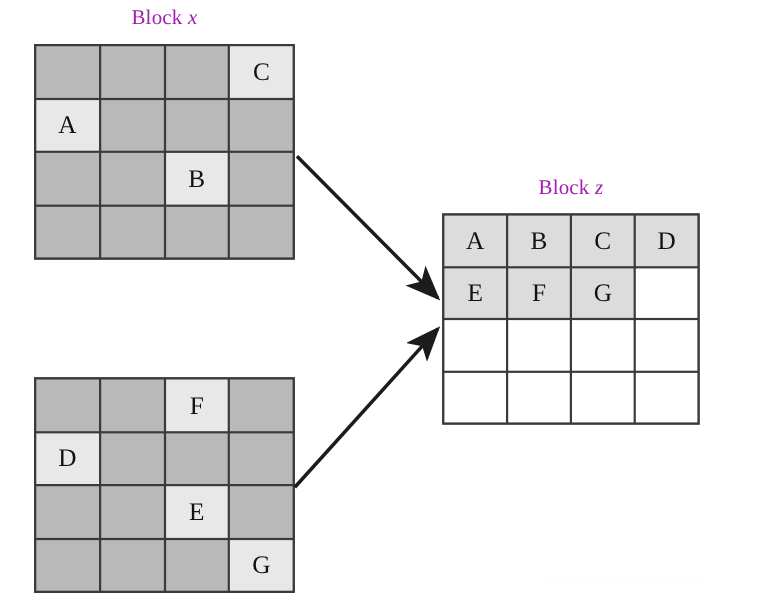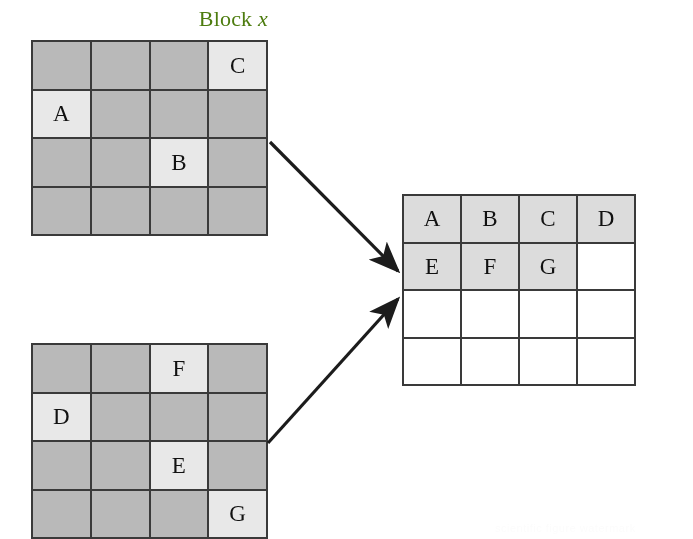--- a/index.html
+++ b/index.html
@@ -11,24 +11,24 @@
     position: relative;
     width: 693px;
     height: 539px;
     background: #ffffff;
     overflow: hidden;
     font-family: "Liberation Serif", "DejaVu Serif", serif;
   }
 
   .block-title {
     position: absolute;
-    font-size: 22px;
-    color: #4d7c0f;
+    font-size: 19px;
+    color: #a21caf;
     white-space: nowrap;
-    text-align: right;
+    text-align: center;
     letter-spacing: 0.2px;
   }
   .block-title .var {
     font-style: italic;
   }
 
   .grid {
     position: absolute;
     display: grid;
     box-sizing: border-box;
@@ -126,20 +126,23 @@
       </div>
       <div class="cell fill-gray"></div>
       <div class="cell fill-gray"></div>
       <div class="cell fill-gray"></div>
       <div class="cell fill-gray"></div>
       <div class="cell fill-light">
         <span>G</span>
       </div>
     </div>
 
+  <div class="block-title" style="left:402px; top:160px; width:234px;">
+    <span>Block </span><span class="var">z</span>
+  </div>
 
   <div class="grid" id="grid-z" style="left:402px; top:194px; width:234px; height:192px;
               grid-template-columns:repeat(4,1fr); grid-template-rows:repeat(4,1fr);">
       <div class="cell fill-zgray">
         <span>A</span>
       </div>
       <div class="cell fill-zgray">
         <span>B</span>
       </div>
       <div class="cell fill-zgray">

